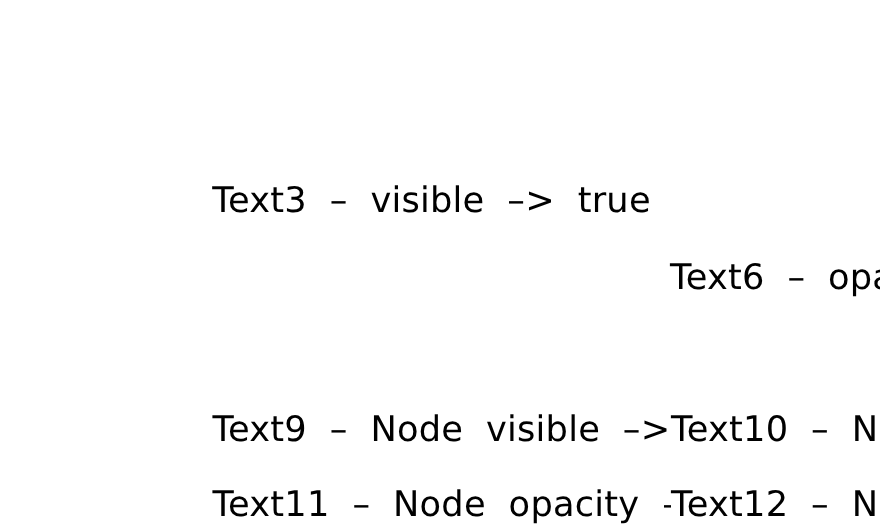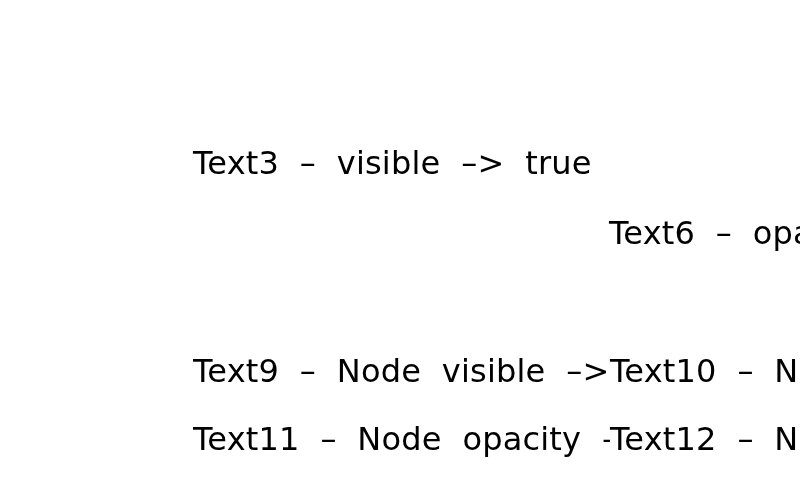--- a/index.html
+++ b/index.html
@@ -8,20 +8,21 @@
     padding: 0;
     background: #ffffff;
   }
   #canvas {
     position: relative;
     width: 800px;
     height: 460px;
     background: #ffffff;
     overflow: hidden;
     font-family: "DejaVu Sans", sans-serif;
+    margin-top: 19px;
   }
   .text-run {
     position: absolute;
     white-space: pre;
     color: #000000;
     font-family: "DejaVu Sans", sans-serif;
     font-size: 32px;
     line-height: 38px;
     letter-spacing: 0.2px;
     font-weight: 400;

